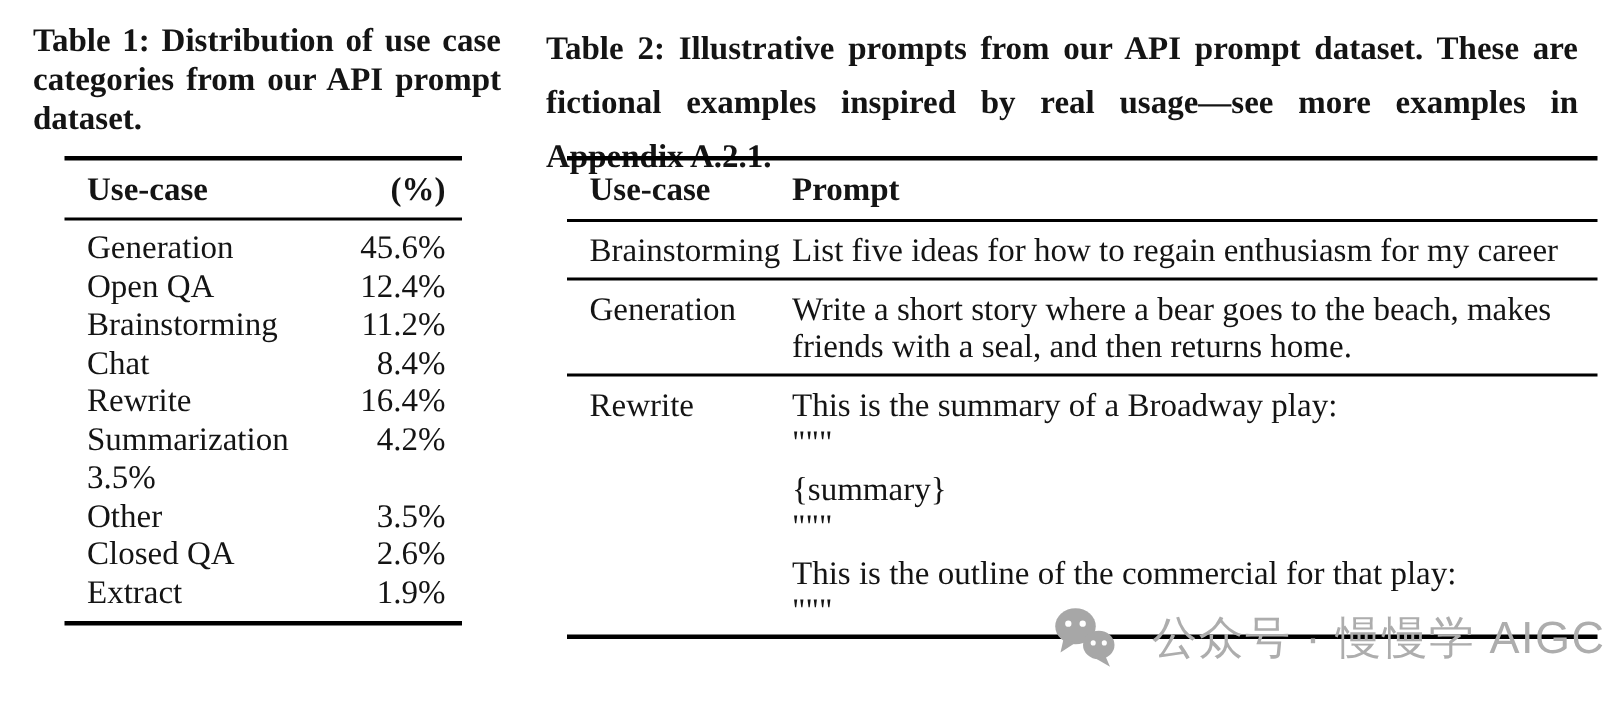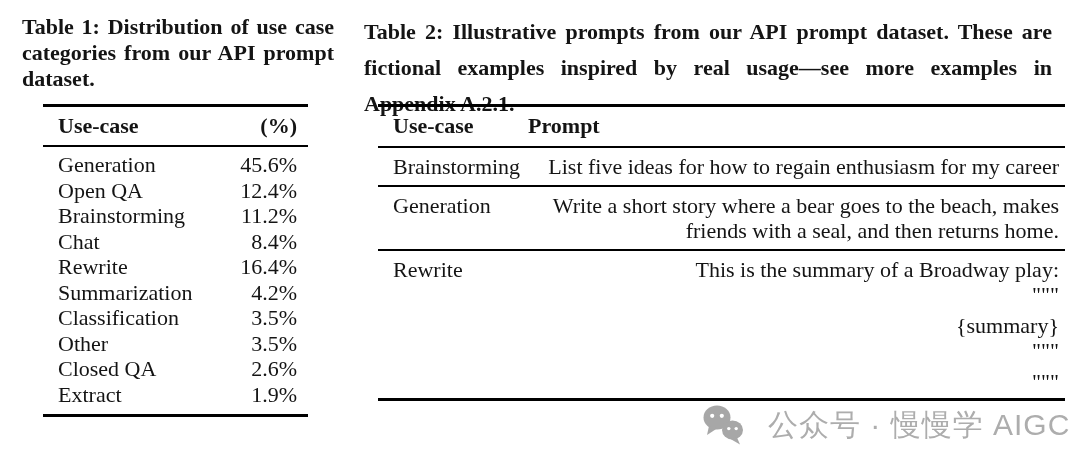--- a/index.html
+++ b/index.html
@@ -59,21 +59,21 @@
     border-bottom: 2px solid #000;
   }
   .col-usecase { width: 150px; padding-left: 15px; box-sizing: border-box; flex: none; }
   .t2-row {
     display: flex;
     border-bottom: 2px solid #000;
     padding: 6px 0;
     line-height: 25px;
   }
   .t2-row.last { border-bottom: none; padding-bottom: 4px; }
-  .t2-prompt { flex: 1; padding-right: 6px; text-align: right; }
+  .t2-prompt { flex: 1; padding-right: 6px; }
   .t2-prompt .blank { height: 6px; }
 
   
   #watermark {
     position: absolute;
     left: 700px; top: 404px;
     display: flex; align-items: center; gap: 22px;
     color: #adadad;
     font-family: "Liberation Sans", sans-serif;
     font-size: 30px;
@@ -113,21 +113,20 @@
         </div>
         <div class="t1-row">
           <span class="t1-label">Rewrite</span>
           <span class="t1-val">16.4%</span>
         </div>
         <div class="t1-row">
           <span class="t1-label">Summarization</span>
           <span class="t1-val">4.2%</span>
         </div>
         <div class="t1-row">
-          <span class="t1-label">Classification</span>
           <span class="t1-val">3.5%</span>
         </div>
         <div class="t1-row">
           <span class="t1-label">Other</span>
           <span class="t1-val">3.5%</span>
         </div>
         <div class="t1-row">
           <span class="t1-label">Closed QA</span>
           <span class="t1-val">2.6%</span>
         </div>
@@ -160,20 +159,21 @@
         </div>
         <div class="t2-row last">
           <div class="col-usecase">Rewrite</div>
           <div class="t2-prompt">
             <div class="pline">This is the summary of a Broadway play:</div>
             <div class="pline">"""</div>
             <div class="blank"></div>
             <div class="pline">{summary}</div>
             <div class="pline">"""</div>
             <div class="blank"></div>
+            <div class="pline">This is the outline of the commercial for that play:</div>
             <div class="pline">"""</div>
           </div>
         </div>
       </div>
   </div>
 
   <div id="watermark">
     <span>
       <svg width="46" height="42" viewBox="0 0 46 42" xmlns="http://www.w3.org/2000/svg">
         <g fill="#a7a7a7">

